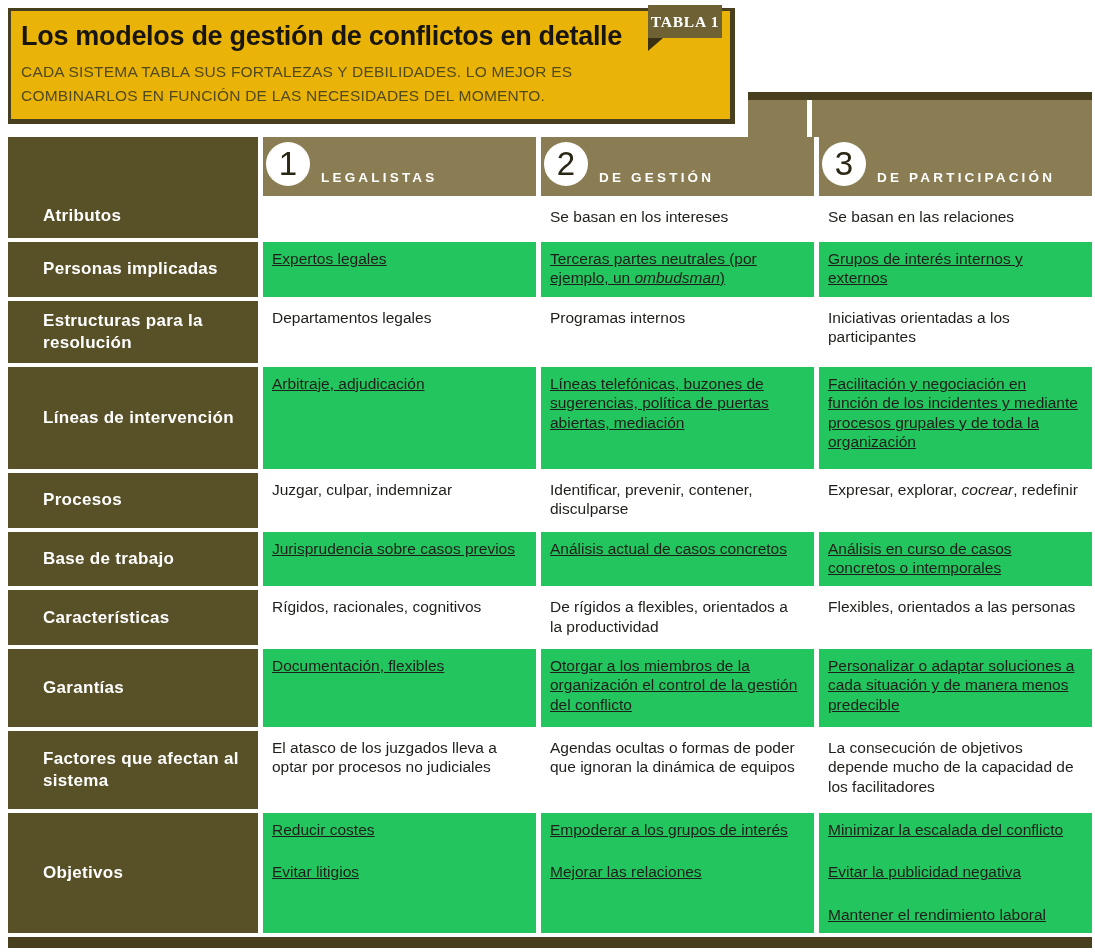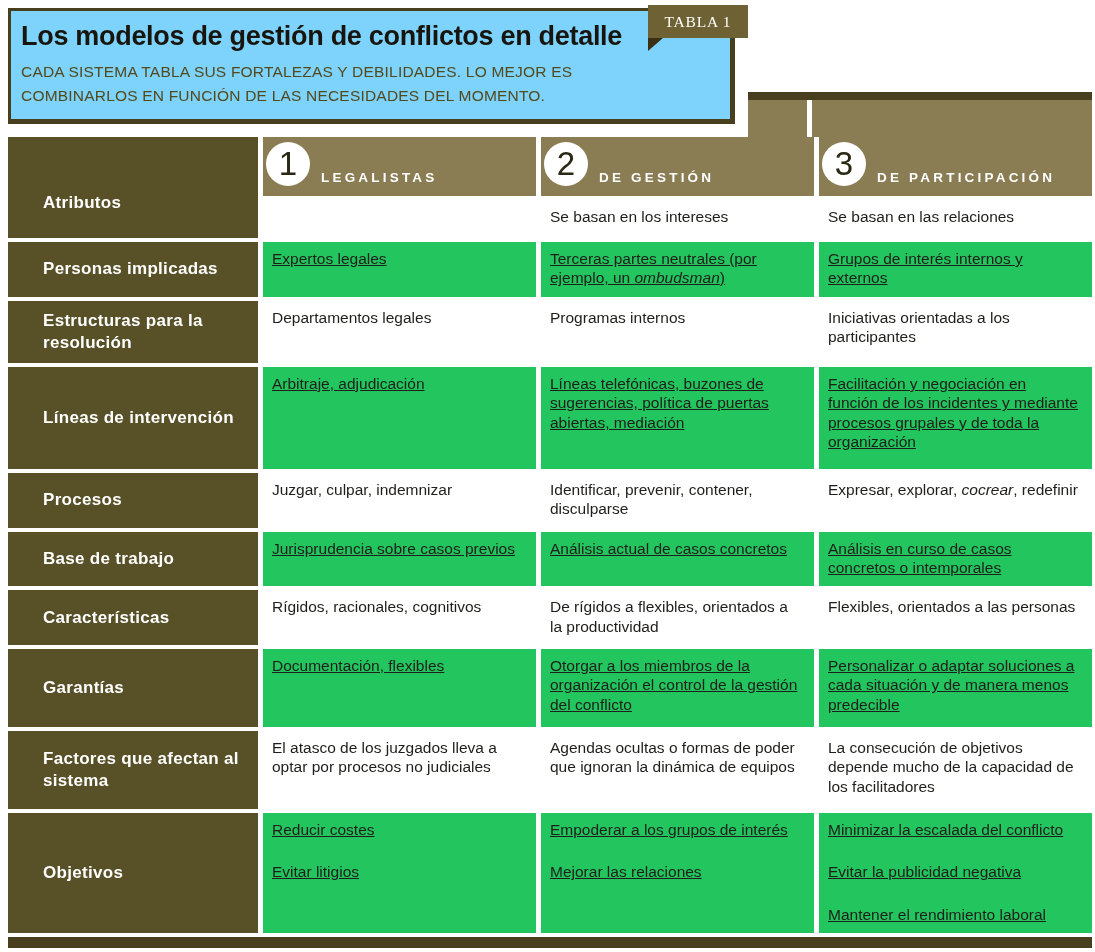--- a/index.html
+++ b/index.html
@@ -5,39 +5,39 @@
   html,body{margin:0;padding:0;background:#fff;}
   .page{
     position:relative;width:1095px;height:952px;background:#fff;overflow:hidden;
     font-family:"Liberation Sans",sans-serif;
   }
   
   .band-ext{position:absolute;left:748px;top:92px;width:344px;height:37px;
     background:#8b7d53;border-top:8px solid #473f1d;}
   .band-ext-sep{position:absolute;left:807px;top:100px;width:5px;height:37px;background:#fff;}
   
-  .card{position:absolute;left:8px;top:8px;width:719px;height:108px;background:#7dd3fc;
+  .card{position:absolute;left:8px;top:8px;width:719px;height:108px;background:#eab308;
     border:3px solid #473f1d;border-right-width:5px;border-bottom-width:5px;z-index:2;}
   .card-title{margin:11px 0 0 10px;font-size:27px;font-weight:bold;color:#17150e;
     letter-spacing:-0.3px;line-height:1.1;}
   .card-sub{margin:8px 0 0 10px;max-width:565px;font-size:15.5px;color:#52491d;
     line-height:1.6;letter-spacing:0.2px;}
-  .badge{position:absolute;left:648px;top:5px;width:100px;height:33px;background:#6e6134;
+  .badge{position:absolute;left:648px;top:5px;width:74px;height:33px;background:#6e6134;
     color:#fff;font-family:"Liberation Serif",serif;font-size:15.5px;letter-spacing:0.8px;
-    display:flex;align-items:center;justify-content:center;z-index:3;}
+    display:flex;align-items:center;justify-content:center;z-index:3;font-weight:bold;}
   .badge-fold{position:absolute;left:648px;top:38px;width:0;height:0;
     border-top:13px solid #3a3114;border-right:15px solid transparent;z-index:3;}
   
   .grid{position:absolute;left:8px;top:137px;width:1084px;display:grid;
     grid-template-columns:250px 273px 273px 273px;column-gap:5px;row-gap:4px;
     grid-auto-flow:row;background:#fff;z-index:1;}
   .lbl{background:#585027;color:#fff;font-weight:bold;font-size:17px;line-height:1.3;
     letter-spacing:0.3px;padding:6px 12px 6px 35px;display:flex;align-items:center;
     grid-column:1;box-sizing:border-box;}
-  .lbl-merged{grid-row:1/3;align-items:flex-end;padding-bottom:24px;}
+  .lbl-merged{grid-row:1/3;align-items:flex-end;padding-bottom:11px;}
   .band{background:#8b7d53;position:relative;min-height:59px;grid-row:1;}
   .c2{grid-column:2}.c3{grid-column:3}.c4{grid-column:4}
   .dr1{grid-row:2}
   .circle{position:absolute;left:3px;top:5px;width:44px;height:44px;background:#fff;
     border-radius:50%;display:flex;align-items:center;justify-content:center;
     font-size:33px;font-weight:400;color:#2b2715;}
   .band-label{position:absolute;left:58px;bottom:11px;color:#fff;font-weight:bold;
     font-size:13.5px;letter-spacing:3.2px;white-space:nowrap;text-align:center;}
   .cell{background:#fff;padding:7px 12px 9px 9px;font-size:15.5px;line-height:1.25;
     color:#1f1e1a;box-sizing:border-box;}

